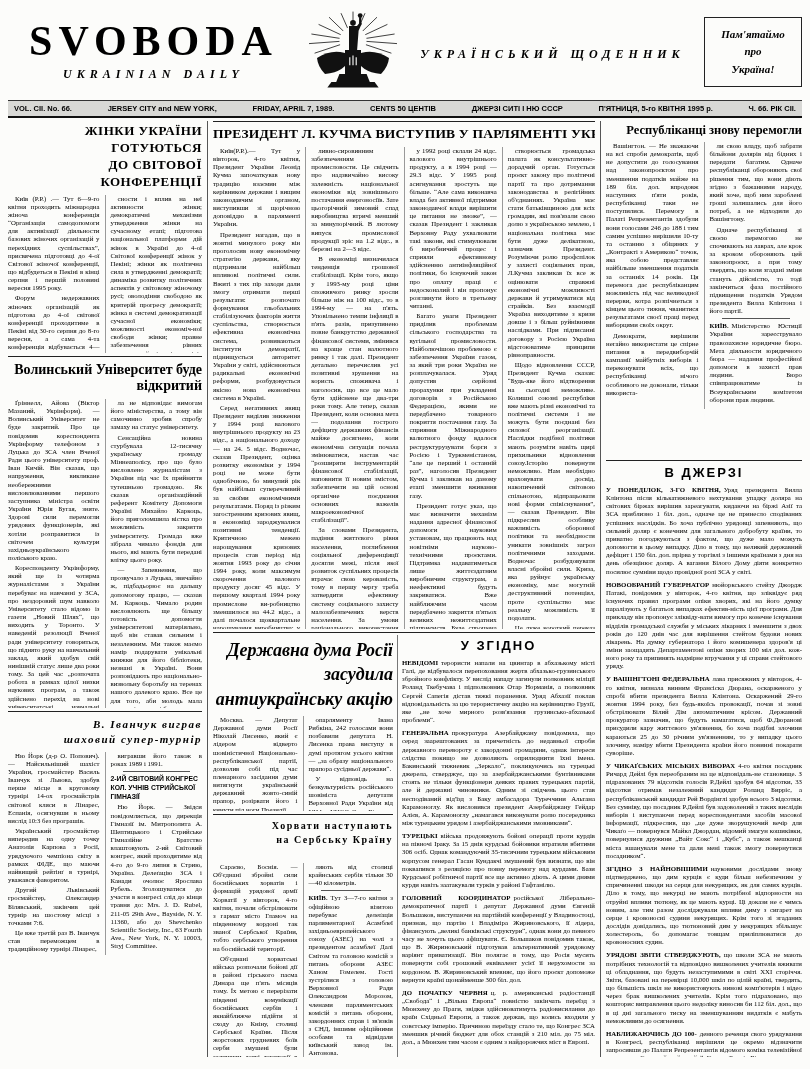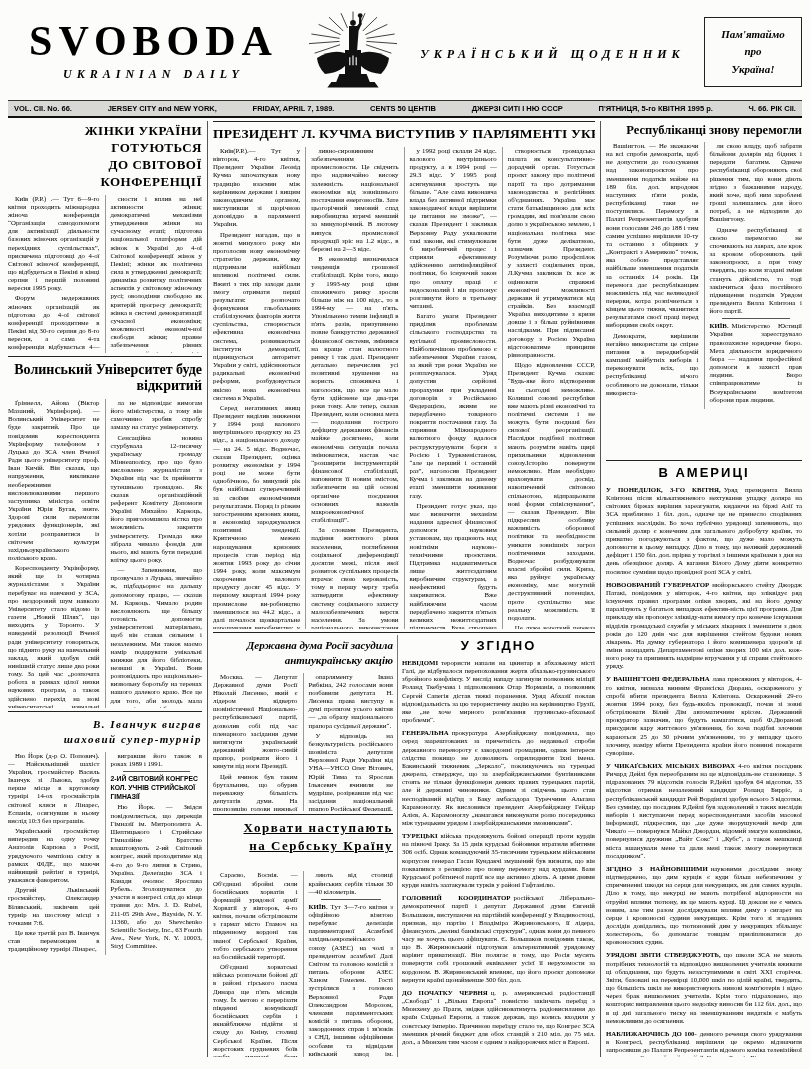--- a/index.html
+++ b/index.html
@@ -29,22 +29,22 @@
   
   .body-text p{margin:0 0 2px;text-indent:7px;text-align:justify;font-size:6.8px;line-height:1.2;}
   .cols{display:flex;align-items:stretch;}
   .tcol{flex:1 1 0;min-width:0;}
   .tcol + .tcol{border-left:1px solid #999;padding-left:5px;margin-left:5px;}
   .headline{font-weight:bold;text-align:right;white-space:pre-line;margin:2px 0 4px;}
   .h-women{font-size:13px;letter-spacing:.5px;line-height:1.3;}
   .h-kuchma{font-size:13.5px;letter-spacing:.2px;white-space:nowrap;margin:3px 0 5px;}
   .h-volyn{font-size:14px;margin:4px 0 5px;}
   .h-chess{font-size:11px;font-style:italic;letter-spacing:1.5px;line-height:1.35;margin:4px 0 5px;}
-  .h-duma{font-size:11px;font-style:italic;line-height:1.35;margin:3px 0 5px;}
-  .h-croats{font-size:13px;letter-spacing:1.5px;line-height:1.4;margin:3px 0 16px;text-decoration:underline;}
+  .h-duma{font-size:18px;font-style:italic;line-height:1.35;margin:3px 0 5px;}
+  .h-croats{font-size:10px;letter-spacing:1.5px;line-height:1.4;margin:3px 0 16px;}
   .h-repub{font-size:12.5px;margin:2px 0 4px;}
   .sec-head{font-family:"Liberation Sans",sans-serif;font-weight:bold;text-align:center;
             font-size:13px;letter-spacing:2px;margin:3px 0 6px;}
   .mini-head{font-family:"Liberation Sans",sans-serif;font-size:6.8px;font-weight:bold;
              line-height:1.3;margin:3px 0 2px;}
   .hr-thin{border:none;border-top:1px solid #555;margin:3px 12px;}
   .lead{font-weight:bold;margin-right:3px;}
   .witem p{text-indent:0;margin-bottom:5px;}
   
   .sec{overflow:hidden;}
@@ -280,21 +280,21 @@
               </div>
             <hr class="hr-thin">
             <div class="witem">
               <p><span class="lead">КИЇВ.</span><span>Міністерство Юстиції України зареєструвало правозахисне юридичне бюро. Мета діяльности юридичного бюра — надання професійної допомоги в захисті прав людини. Бюро співпрацюватиме із Всеукраїнським комітетом оборони прав людини.</span></p>
             </div>
           </div>
         </div>
       </section>
 
       <section class="sec sec-america">
-        <h2 class="sec-head">В АМЕРИЦІ</h2>
+        <h2 class="sec-head">В ДЖЕРЗІ</h2>
         <div class="body-text">
           <div class="witem">
             <p><span class="lead">У ПОНЕДІЛОК, 3-ГО КВІТНЯ,</span><span>Уряд президента Билла Клінтона після кількатижневого нехтування упадку доляра на світових біржах вирішив зареагувати, кидаючи на біржі Азії та ЗСА приблизно 1 біл. дол., одначе це не принесло сподіваних успішних наслідків. Бо хоча публічно урядовці запевняють, що сильний доляр є конечним для загального добробуту країни, то приватно погоджуються з фактом, що дуже мало можуть допомогти в цьому випадку. Діло в тому, що великий державний дефіцит і 150 біл. дол. прірва у торгівлі з іншими країнами з дня на день обезцінює доляр. А вагання Білого Дому діяти конкретно посилює сумніви щодо провідної ролі ЗСА у світі.</span></p>
           </div>
           <div class="witem">
             <p><span class="lead">НОВООБРАНИЙ ГУБЕРНАТОР</span><span>нюйоркського стейту Джордж Патакі, повідомив у вівторок, 4-го квітня, що зліквідує ряд існуючих правил програми опіки хворих, які на його думку паралізують у багатьох випадках ефектив-ність цієї програми. Для прикладу він пропонує зліквіду-вати вимогу про конечне існування відділів громадської служби у міських лікарнях і зменшити з двох років до 120 днів час для вирішення стейтом будови нових лікарень. На думку губернатора і його комишенера здоров'я ці зміни заощадять Департаментові опіки хворих 100 міл дол. кож-ного року та припинять надмірне втручання у ці справи стейтового уряду.</span></p>
           </div>
           <div class="witem">
             <p><span class="lead">У ВАШІНГТОНІ ФЕДЕРАЛЬНА</span><span>лава присяжних у вівторок, 4-го квітня, визнала винним Франсіска Дюрана, оскарженого у спробі вбити президента Билла Клінтона. Оскаржений 29-го жовтня 1994 року, без будь-якоїсь провокації, почав зі зовні обстрілювати Білий Дім автоматичним крісом. Державний прокуратор зазначив, що будуть намагатися, щоб Ф.Дюранові присудили кару життєвого ув'язнення, бо хоча подібні злочини караються 25 до 30 річним ув'язненням, то у випадку цього злочину, наміру вбити Президента країни його повинні покарати суворіше.</span></p>
           </div>

